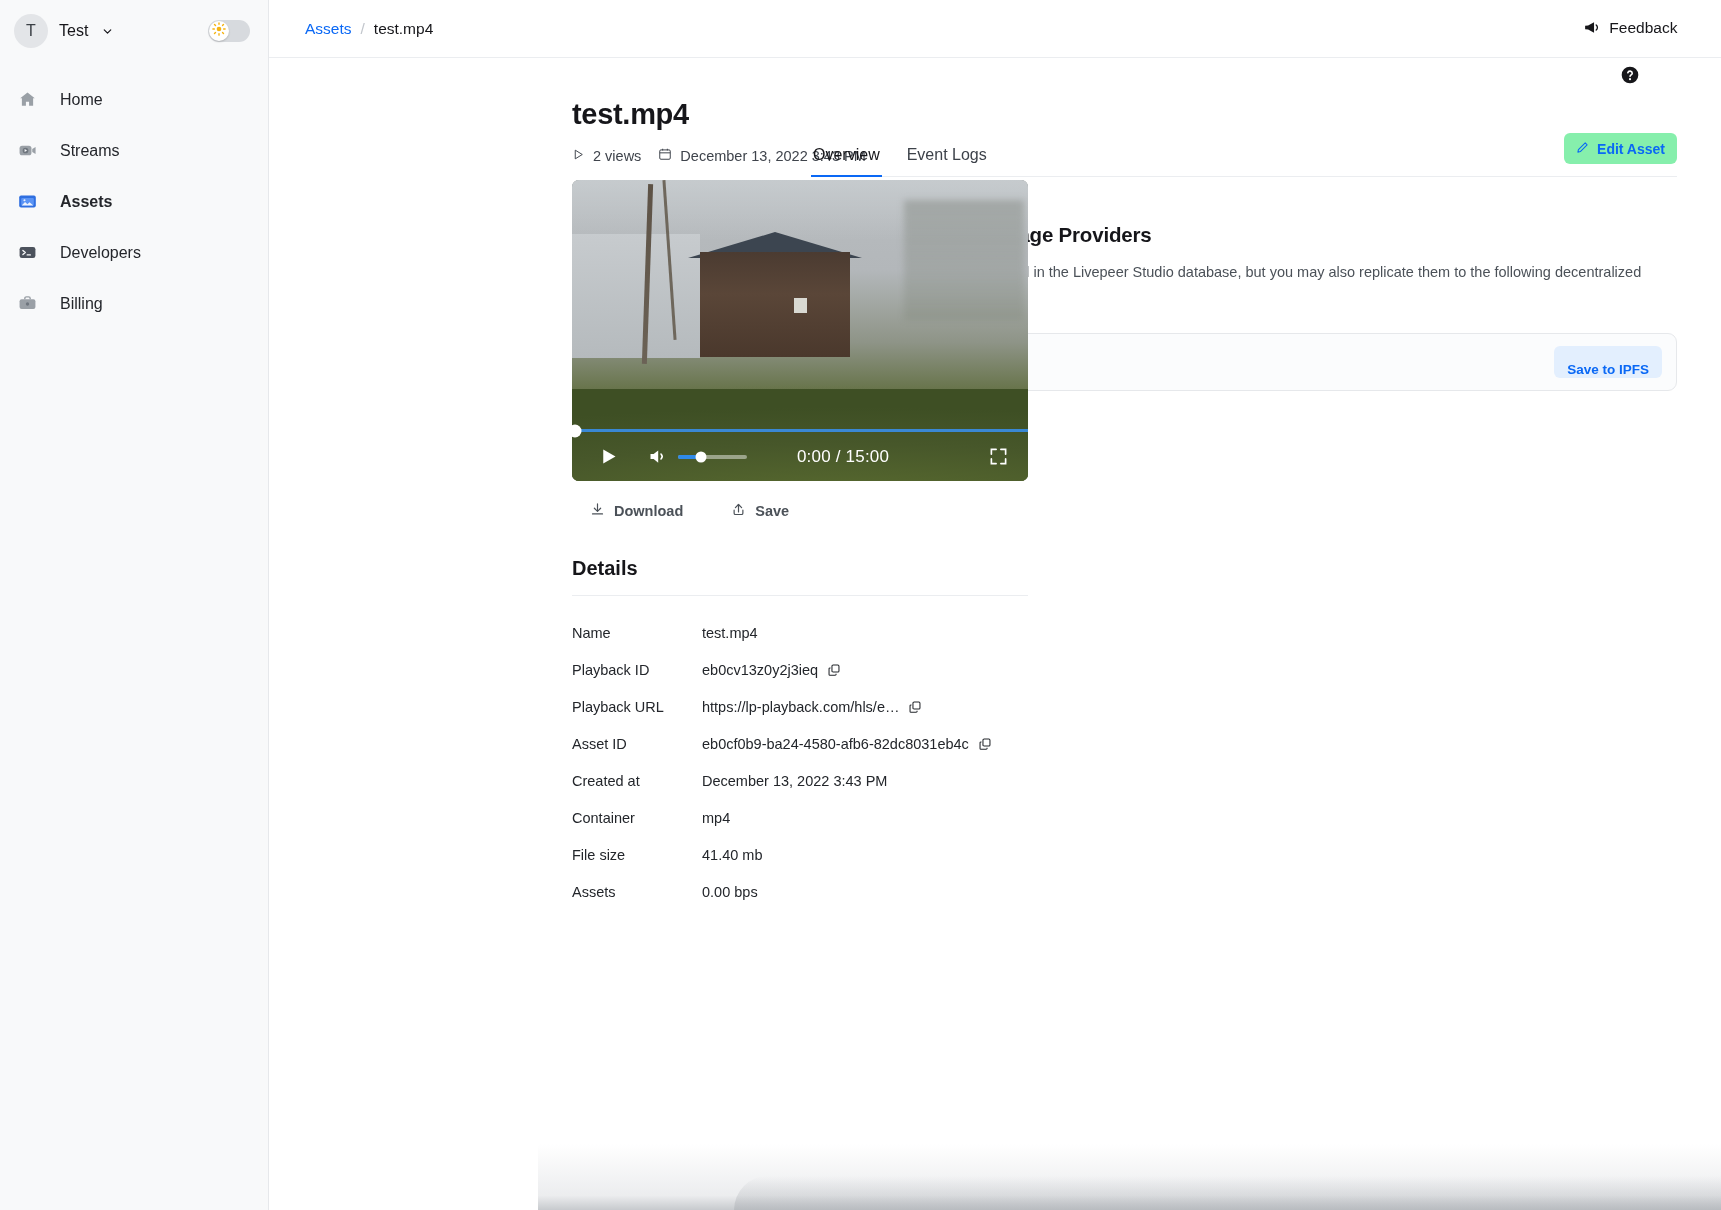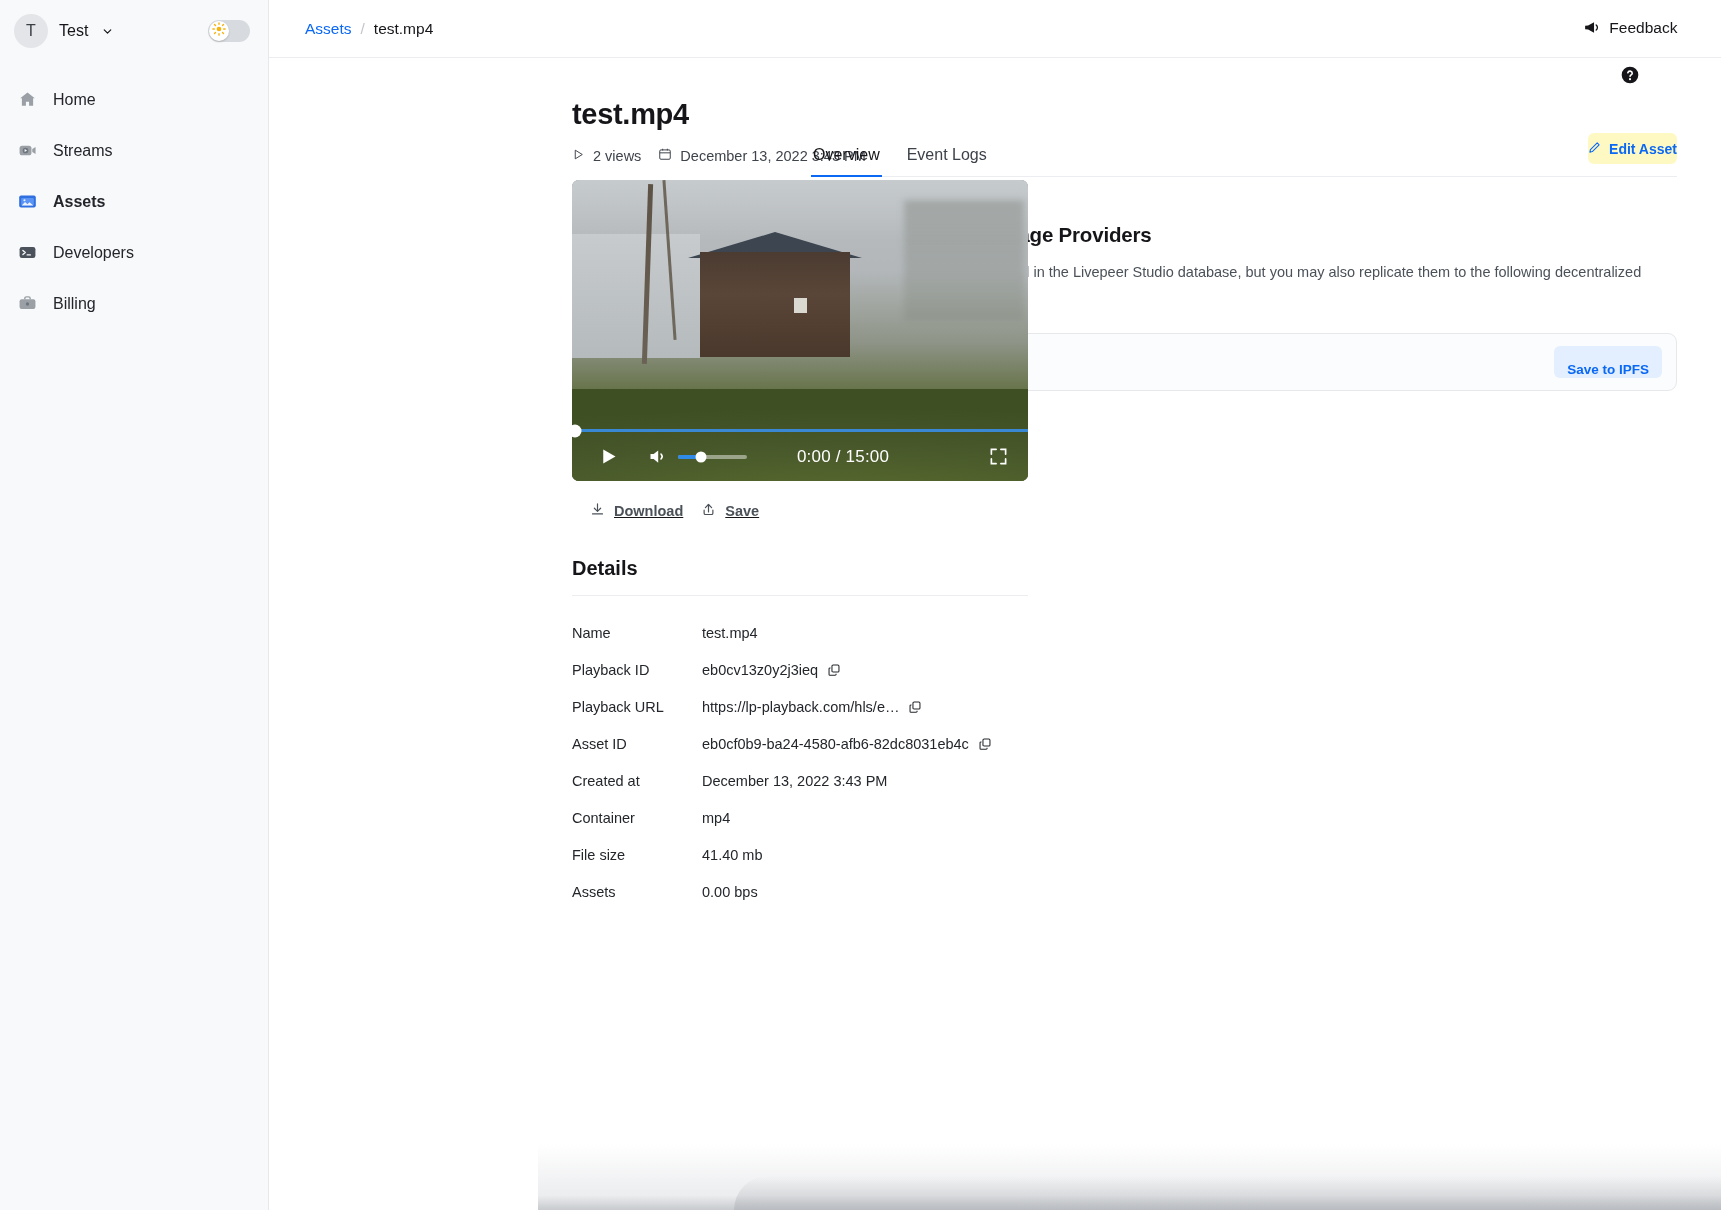--- a/index.html
+++ b/index.html
@@ -43,21 +43,21 @@
   }
   .toggle .knob {
     position: absolute; top: 1px; left: 1px;
     width: 20px; height: 20px; border-radius: 50%;
     background: #ffffff;
     box-shadow: 0 1px 2px rgba(0,0,0,.18);
     display: flex; align-items: center; justify-content: center;
   }
   .nav { margin-top: 21px; }
   .nav-item {
-    display: flex; align-items: center; gap: 16px;
+    display: flex; align-items: center; gap: 23px;
     height: 33px; padding: 0 14px 0 18px;
     font-size: 16px; color: #24262b;
     cursor: pointer;
     margin-bottom: 0;
   }
   .nav-item + .nav-item { margin-top: 0; }
   .nav-item .ni { width: 19px; height: 19px; flex: 0 0 19px; display:flex;align-items:center;justify-content:center;}
   .nav-item.active .nav-label { font-weight: bold; }
 
   
@@ -130,42 +130,42 @@
   }
   .ctrl { color: #fff; display: flex; align-items: center; justify-content: center; cursor: pointer; }
   .ctrl.play { margin-right: 28px; }
   .ctrl.vol { margin-right: 10px; }
   .volslider { position: relative; width: 69px; height: 4px; background: rgba(255,255,255,.45); border-radius: 2px; }
   .volslider .vfill { position:absolute; left:0; top:0; height:4px; width: 24px; background: #2f8ae8; border-radius:2px; }
   .volslider .vthumb { position:absolute; left: 23px; top: 50%; transform: translate(-50%,-50%); width: 11px; height: 11px; border-radius:50%; background:#fff;}
   .timelabel { color: #fff; font-size: 17px; margin: 0 auto; letter-spacing: .2px; }
   .ctrl.fs { margin-left: auto; }
 
-  .actions { display: flex; gap: 18px; margin-top: 21px; padding-left: 18px; text-decoration: underline; }
+  .actions { display: flex; gap: 48px; margin-top: 21px; padding-left: 18px; }
   .action { display: flex; align-items: center; gap: 9px; font-size: 14.5px; color: #4b5158; font-weight: bold; cursor: pointer;}
 
   .details-h { margin-top: 37px; font-size: 20px; font-weight: bold; color: #16161a; }
   .details-rule { margin-top: 15px; height: 1px; background: #ebedf0; width: 456px; }
   .drow { display: flex; align-items: center; height: 37px; font-size: 14.5px; }
   .drow:first-of-type { margin-top: 18px; }
   .dlabel { width: 130px; flex: 0 0 130px; color: #23262b; }
   .dval { color: #23262b; display: flex; align-items: center; gap: 9px; }
   .copy { cursor: pointer; display: flex; align-items: center; }
 
   
   .right-col { flex: 1 1 auto; padding: 88px 44px 0 22px; }
   .tabs-wrap { position: relative; }
   .tabs { display: flex; gap: 23px; border-bottom: 1px solid #ebedf0; position: relative; }
   .tab { font-size: 16px; color: #3d424a; padding: 0 2px 11px 2px; cursor: pointer; }
   .tab.active { color: #16161a; border-bottom: 2px solid #0a68f5; margin-bottom: -1px; }
   .edit-btn {
     position: absolute; right: 0; top: -13px;
-    background: #fef9c3; color: #0a68f5;
+    background: #86efac; color: #0a68f5;
     border: none; border-radius: 6px;
-    height: 31px; padding: 0 0;
+    height: 31px; padding: 0 12px;
     font-size: 14px; font-weight: bold;
     display: flex; align-items: center; gap: 8px;
     cursor: pointer; font-family: "Liberation Sans", sans-serif;
   }
   .sec-head { display: flex; align-items: center; gap: 12px; margin-top: 46px; }
   .sec-title { font-size: 20.5px; font-weight: bold; color: #16161a; letter-spacing: -0.2px; }
   .sec-desc { margin-top: 14px; font-size: 14.5px; line-height: 1.58; color: #4b5158; max-width: 840px; }
   .provider-card {
     margin-top: 26px;
     border: 1px solid #e6e8eb; border-radius: 9px;

